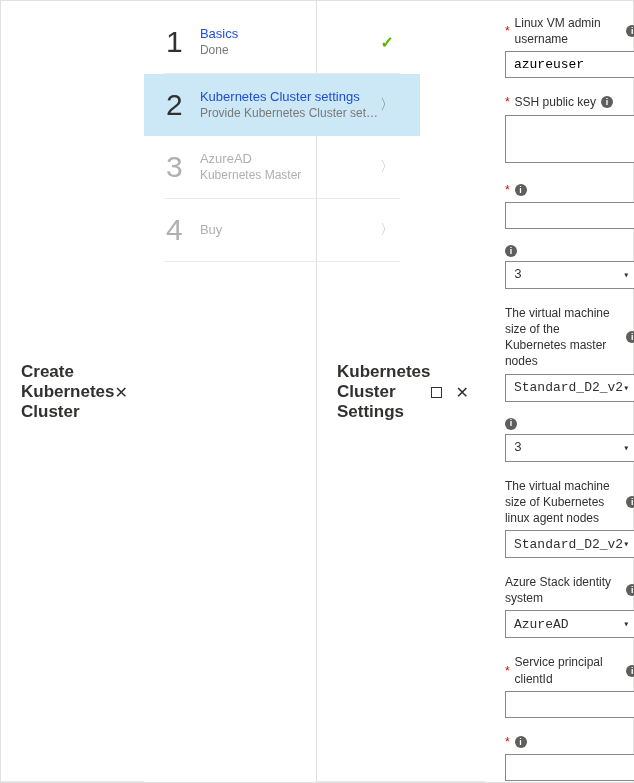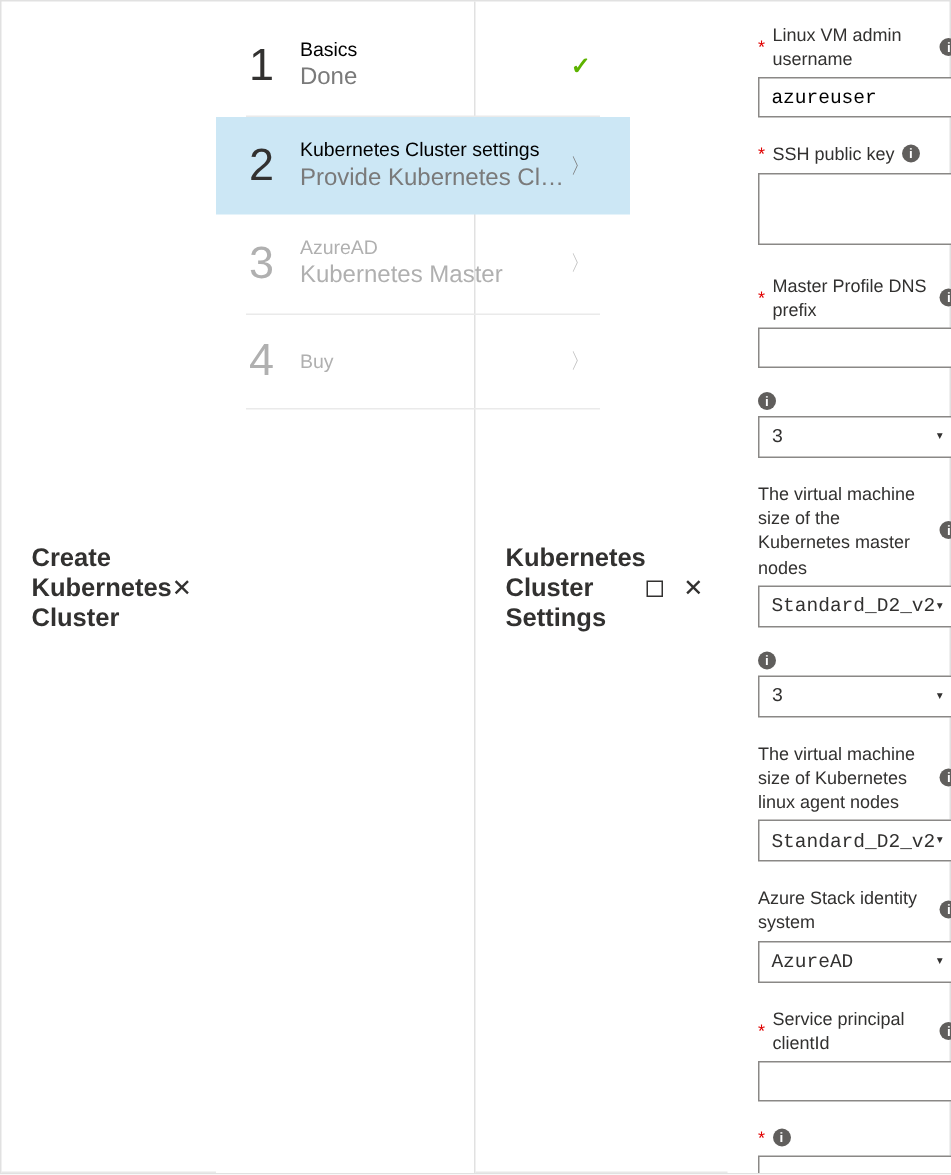--- a/index.html
+++ b/index.html
@@ -11,22 +11,22 @@
 .panel-header { display: flex; align-items: center; justify-content: space-between; padding: 12px 16px 10px 20px; border-bottom: 1px solid #e8e8e8; font-size: 17px; font-weight: 600; color: #323130; }
 .header-icons { display: flex; gap: 14px; align-items: center; }
 .x-icon { font-size: 16px; font-weight: 400; color: #323130; cursor: pointer; font-family: Arial, sans-serif; }
 .max-icon { width: 11px; height: 11px; border: 1px solid #323130; display: inline-block; cursor: pointer; }
 .steps { padding: 10px 20px 0 20px; }
 .step { display: flex; align-items: center; padding: 14px 6px 14px 2px; border-bottom: 1px solid #eaeaea; cursor: pointer; position: relative; }
 .step.active { background: #cce7f5; border-bottom: none; margin: 0 -20px; padding-left: 22px; padding-right: 26px; }
 .step-num { font-size: 30px; font-weight: 300; color: #323130; width: 34px; text-align: left; }
 .step.inactive .step-num, .step.inactive .step-title, .step.inactive .step-sub { color: #b0b0b0; }
 .step-text { flex: 1; overflow: hidden; }
-.step-title { font-size: 13px; color: #000000; line-height: 1.3; }
-.step-sub { font-size: 16px; color: #7a7a7a; line-height: 1.3; white-space: nowrap; overflow: hidden; text-overflow: ellipsis; max-width: 180px; }
+.step-title { font-size: 13px; color: #1d4ed8; line-height: 1.3; }
+.step-sub { font-size: 12px; color: #7a7a7a; line-height: 1.3; white-space: nowrap; overflow: hidden; text-overflow: ellipsis; max-width: 180px; }
 .check { color: #5db300; font-size: 16px; font-weight: bold; }
 .chev { color: #7a7a7a; font-size: 14px; }
 .step.inactive .chev { color: #c0c0c0; }
 .form-body { padding: 14px 20px 16px 20px; overflow-y: auto; }
 .field { margin-bottom: 16px; }
 .label-row { display: flex; align-items: center; gap: 5px; margin-bottom: 4px; font-size: 12px; color: #323130; line-height: 1.35; }
 .req { color: #e00000; }
 .info-icon { width: 12px; height: 12px; border-radius: 50%; background: #605e5c; color: #fff; font-size: 9px; font-weight: bold; display: inline-flex; align-items: center; justify-content: center; cursor: help; flex-shrink: 0; }
 input[type=text], textarea, .select { width: 100%; border: 1px solid #8a8886; padding: 5px 8px; font-size: 13px; font-family: Liberation Mono, monospace; background: #fff; }
 textarea { height: 48px; resize: none; }
@@ -109,21 +109,20 @@
             <span class="req">*</span>
             <span>SSH public key</span>
             <span class="info-icon">i</span>
           </div>
         <textarea style=""></textarea>
       </div>
 
       <div class="field">
         <div class="label-row">
             <span class="req">*</span>
-            <span>Master Profile DNS prefix</span>
             <span class="info-icon">i</span>
           </div>
         <input type="text" value="" style="">
       </div>
 
       <div class="field">
         <div class="label-row">
             <span class="info-icon">i</span>
           </div>
         <div class="select">

